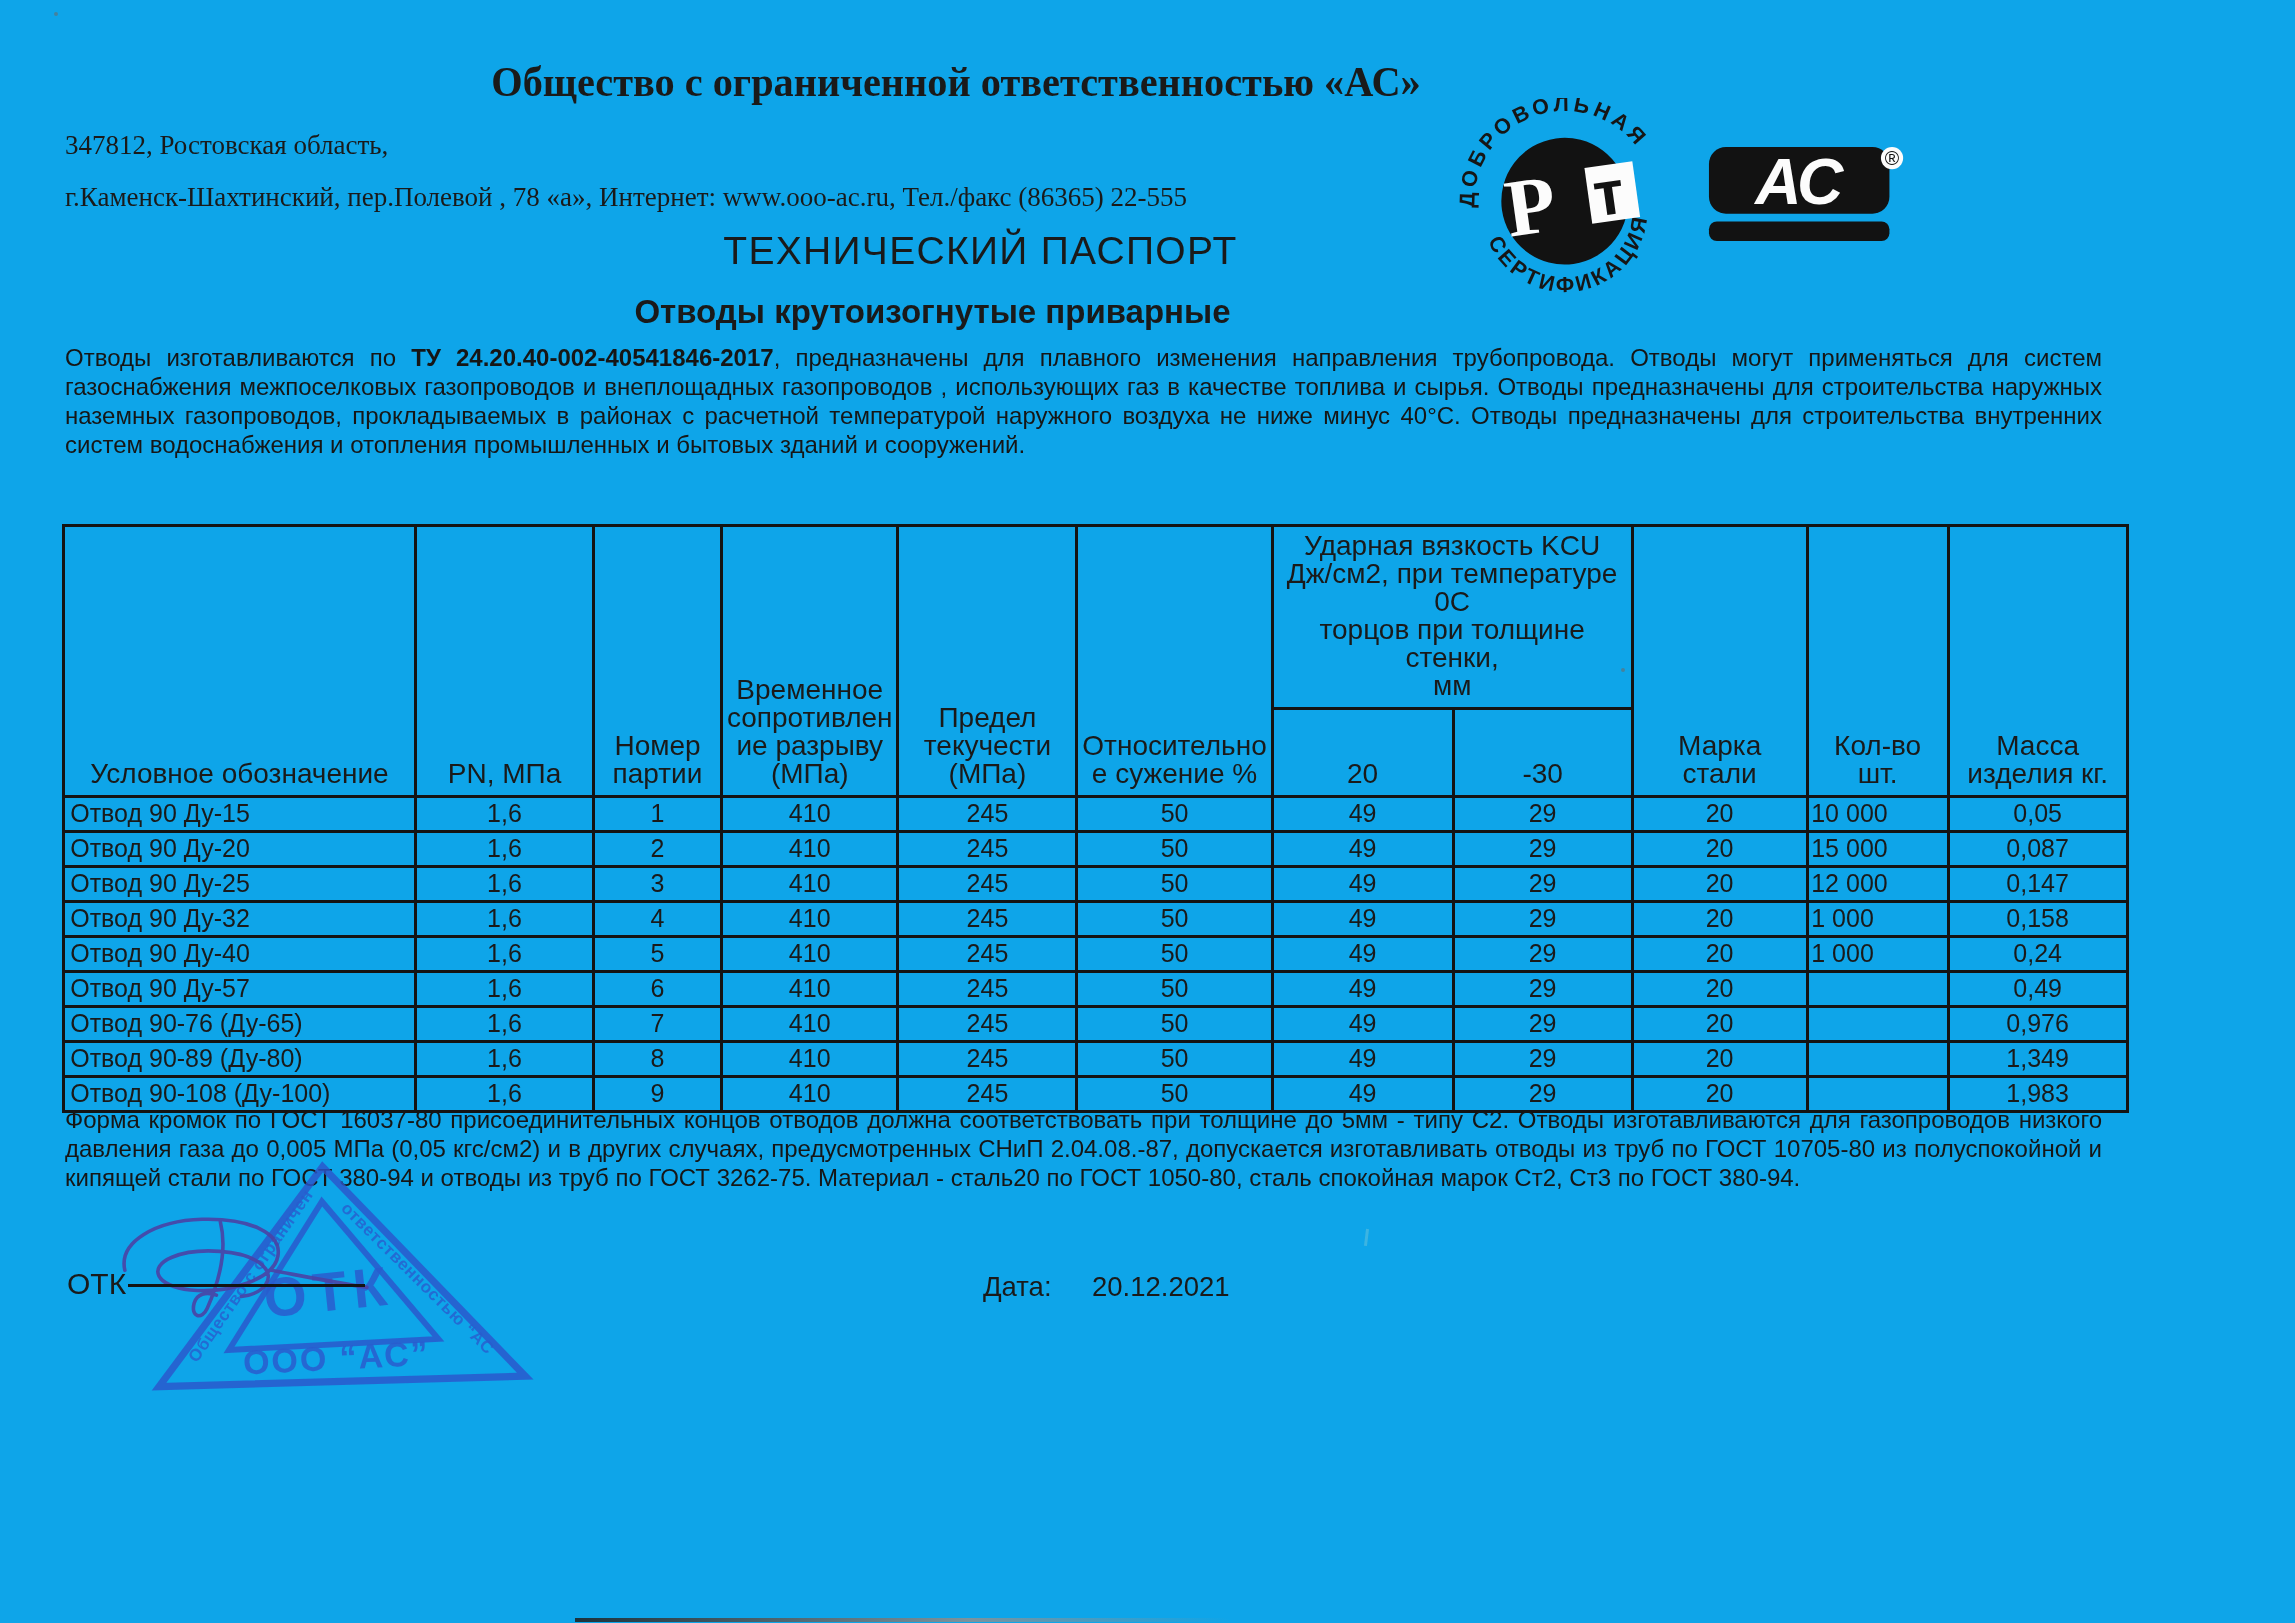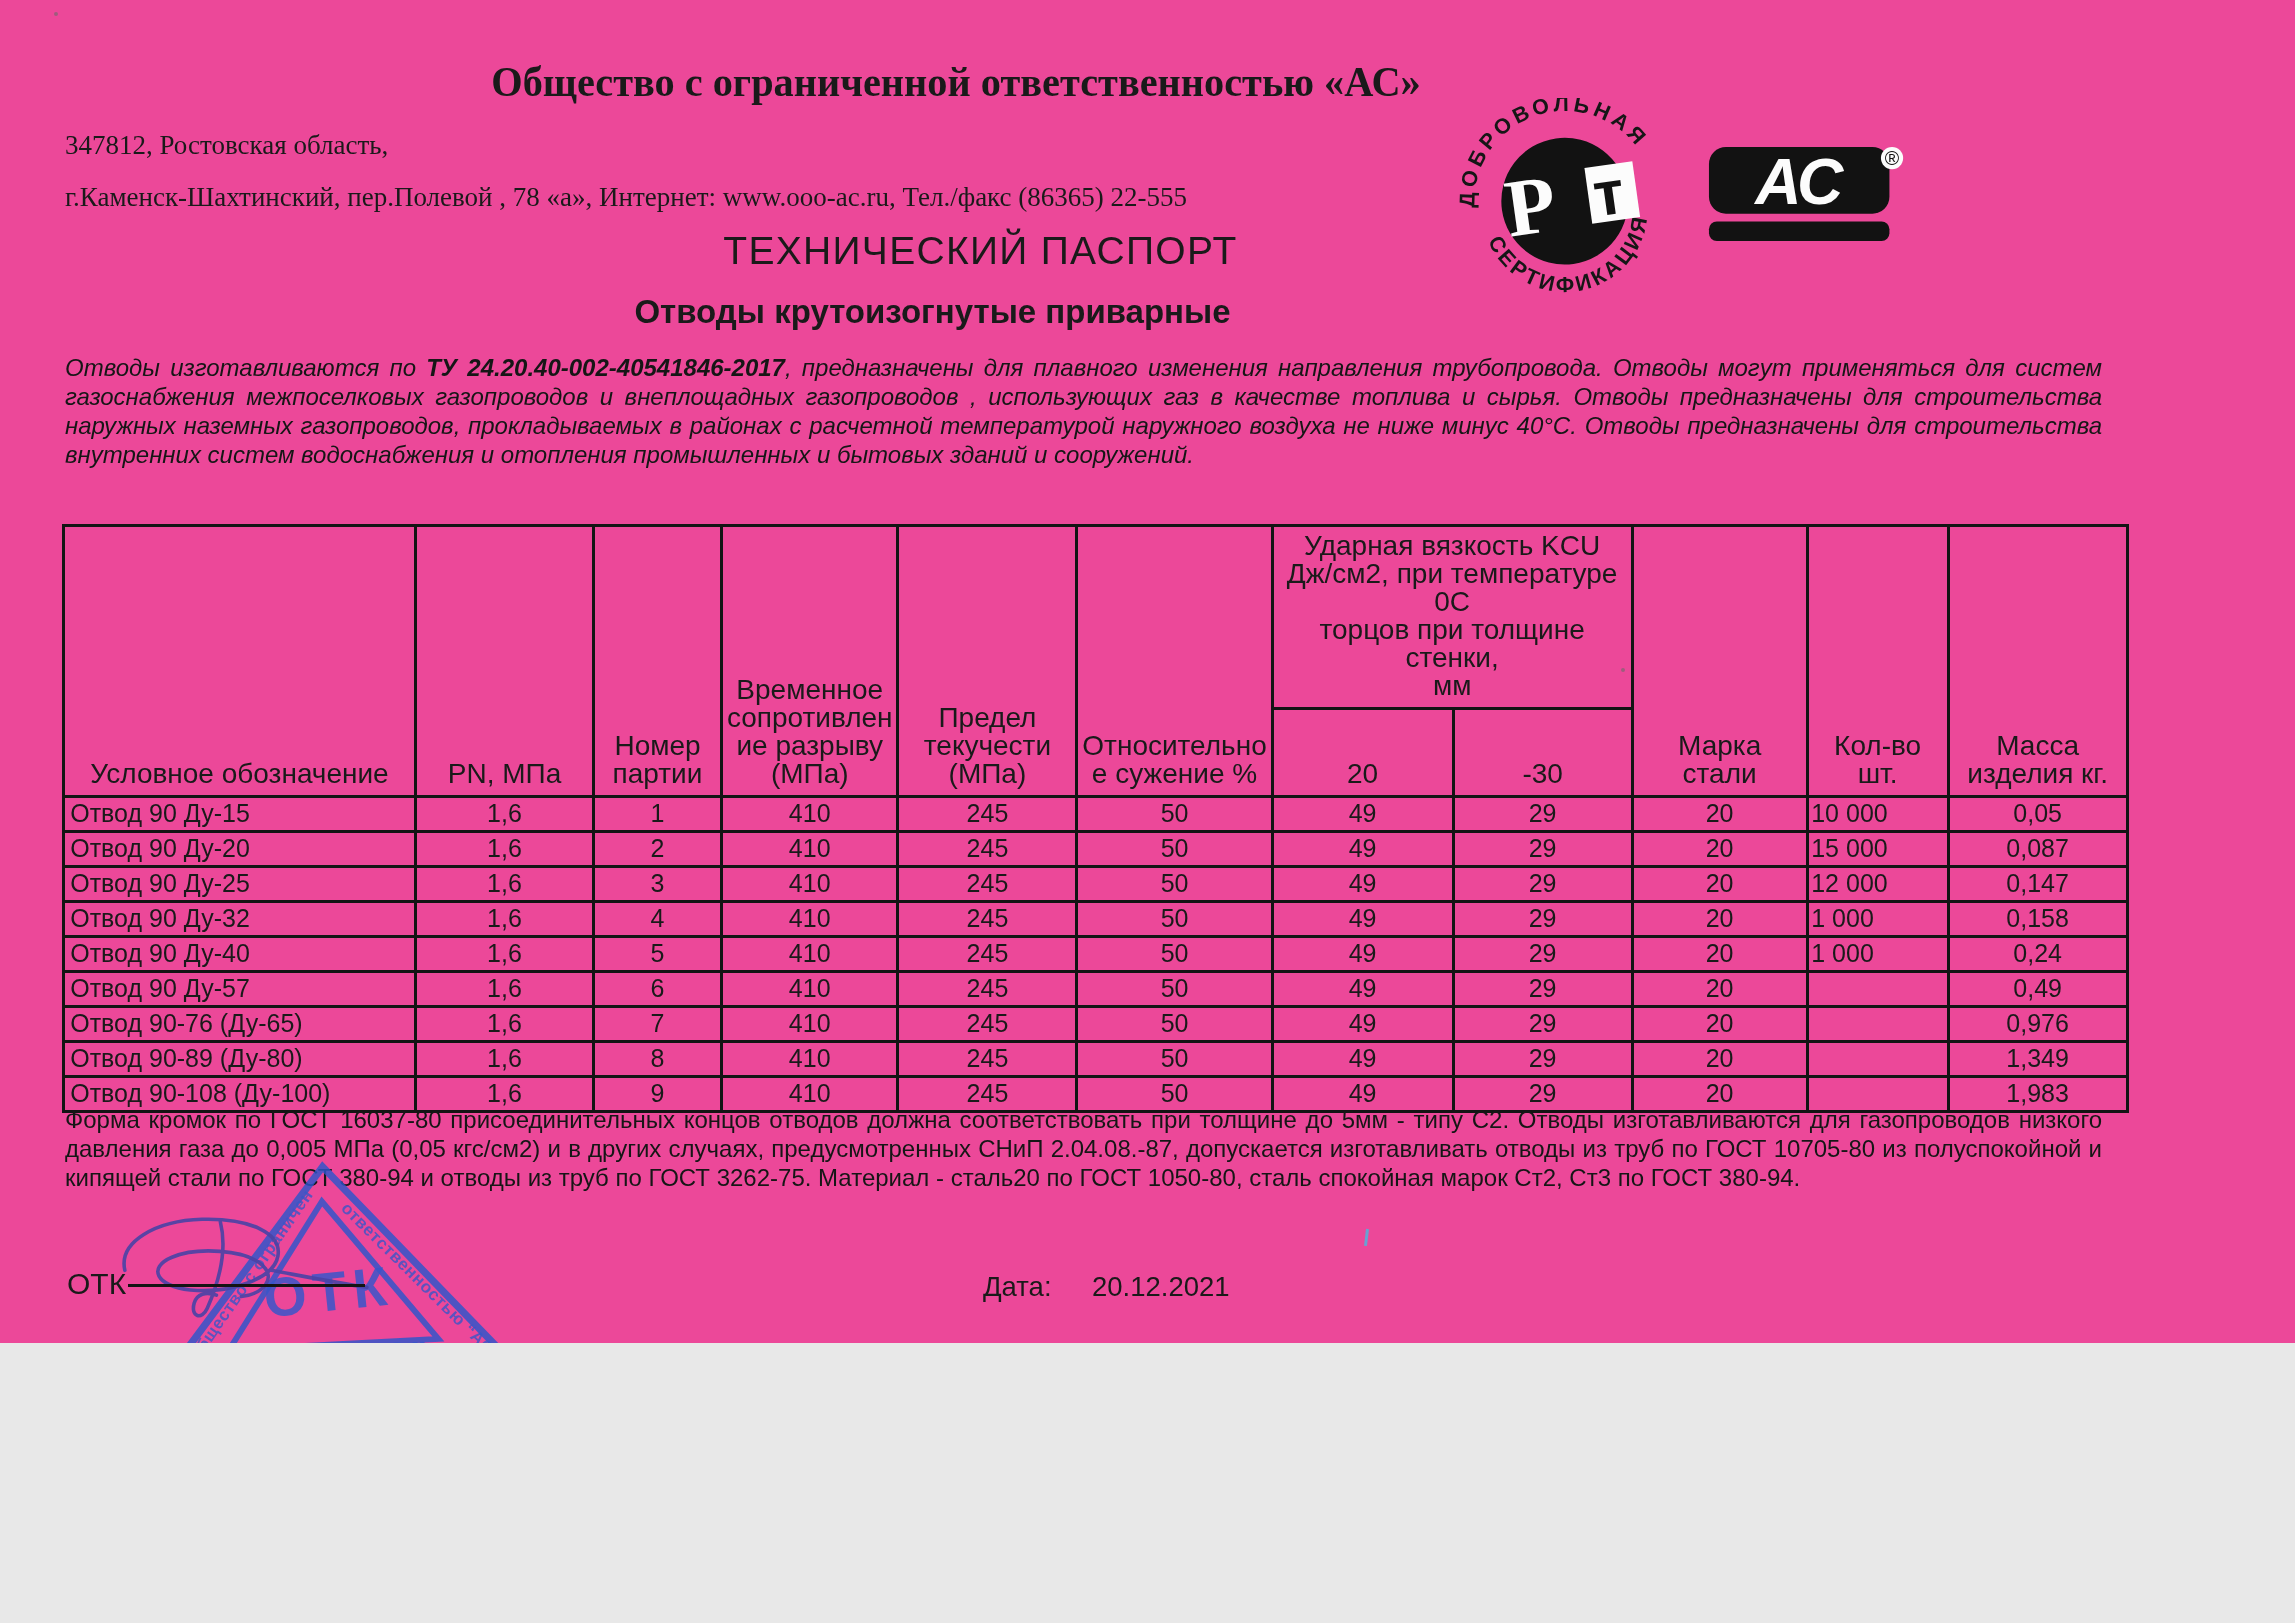--- a/index.html
+++ b/index.html
@@ -1,19 +1,19 @@
 <!DOCTYPE html>
 <html style="font-size:10.5px"><head>
 <meta charset="utf-8">
 <style>
   html,body{margin:0;padding:0;background:#e8e8e8;}
   .page{
     position:relative;
-    width:2295px;height:1343px;
-    background:#ec4899;
+    width:2295px;height:1623px;
+    background:#0ea5e9;
     font-family:"Liberation Sans",sans-serif;
     color:#1a1a1a;
     overflow:hidden;
   }
   .abs{position:absolute;}
   .company-title{
     top:58px;left:406px;width:1100px;
     text-align:center;
     font-family:"Liberation Serif",serif;
     font-size:42px;font-weight:bold;
@@ -29,21 +29,21 @@
   }
   .doc-subtitle{
     top:293px;left:605px;width:655px;text-align:center;
     font-size:33px;font-weight:bold;white-space:nowrap;
   }
   .intro,.outro{
     left:65px;width:2037px;
     font-size:24px;line-height:29px;
     text-align:justify;color:#161616;margin:0;
   }
-  .intro{top:353px;font-style:italic;}
+  .intro{top:343px;}
   .outro{top:1079px;margin-top:26px;}
   .intro b{font-weight:bold;}
 
   table.spec{
     top:524px;left:62px;
     border-collapse:collapse;table-layout:fixed;
     position:absolute;
   }
   .spec th,.spec td{
     border:3.3px solid #141414;

